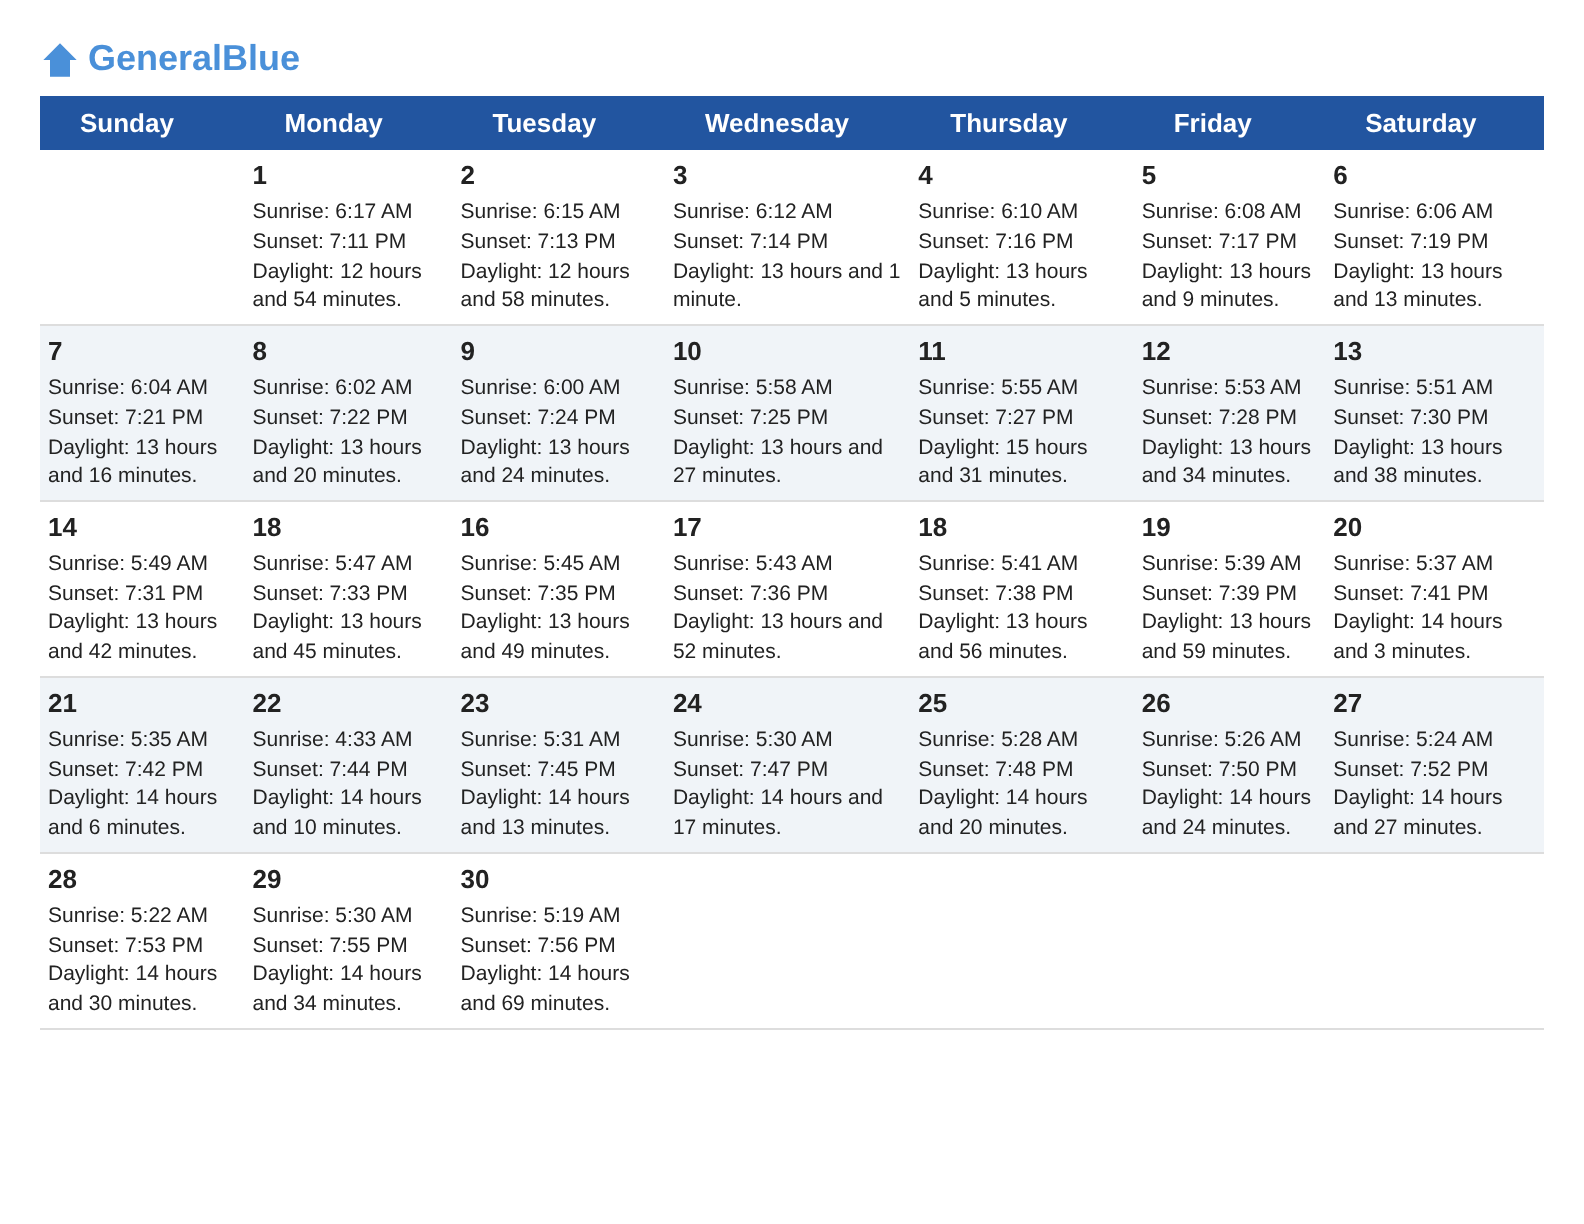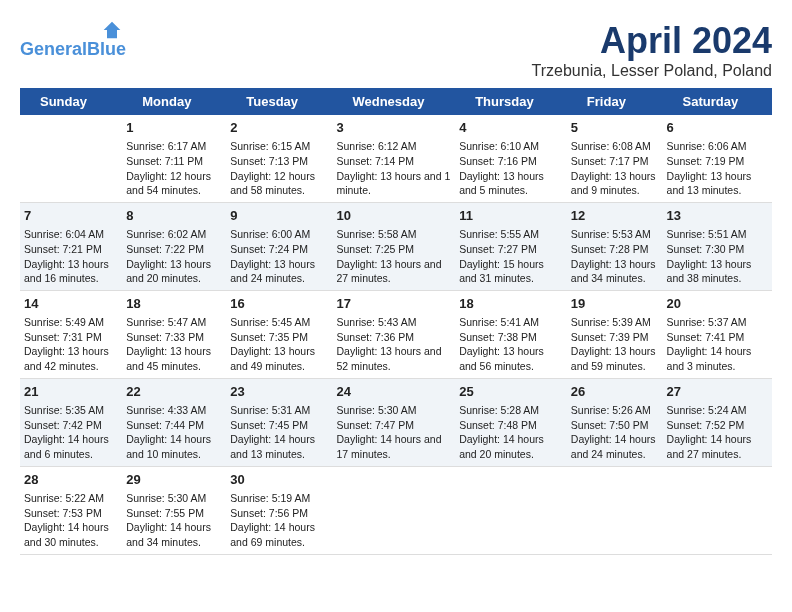--- a/index.html
+++ b/index.html
@@ -11,22 +11,21 @@
       padding: 20px;
     }
     .header {
       display: flex;
       justify-content: space-between;
       align-items: flex-start;
       margin-bottom: 8px;
     }
     .logo {
       display: flex;
-      align-items: flex-end;
-      flex-direction: column;
+      align-items: center;
     }
     .logo-text {
       font-size: 18px;
       font-weight: bold;
       color: #1a3a6c;
       line-height: 1.1;
     }
     .logo-text span {
       color: #4a90d9;
     }
@@ -94,24 +93,20 @@
 <body>
 
 <div class="header">
   <div class="logo">
     <svg class="logo-icon" viewBox="0 0 24 24" xmlns="http://www.w3.org/2000/svg">
       <polygon points="12,2 22,12 18,12 18,22 6,22 6,12 2,12" fill="#4a90d9"></polygon>
     </svg>
     <div class="logo-text">
       <span>General</span><span style="color:#4a90d9">Blue</span>
     </div>
-  </div>
-  <div class="title-section">
-    <div class="main-title">April 2024</div>
-    <div class="subtitle">Trzebunia, Lesser Poland, Poland</div>
   </div>
 </div>
 
 <table>
   <thead>
     <tr>
 
     <th>Sunday</th>
         <th>Monday</th>
         <th>Tuesday</th>

